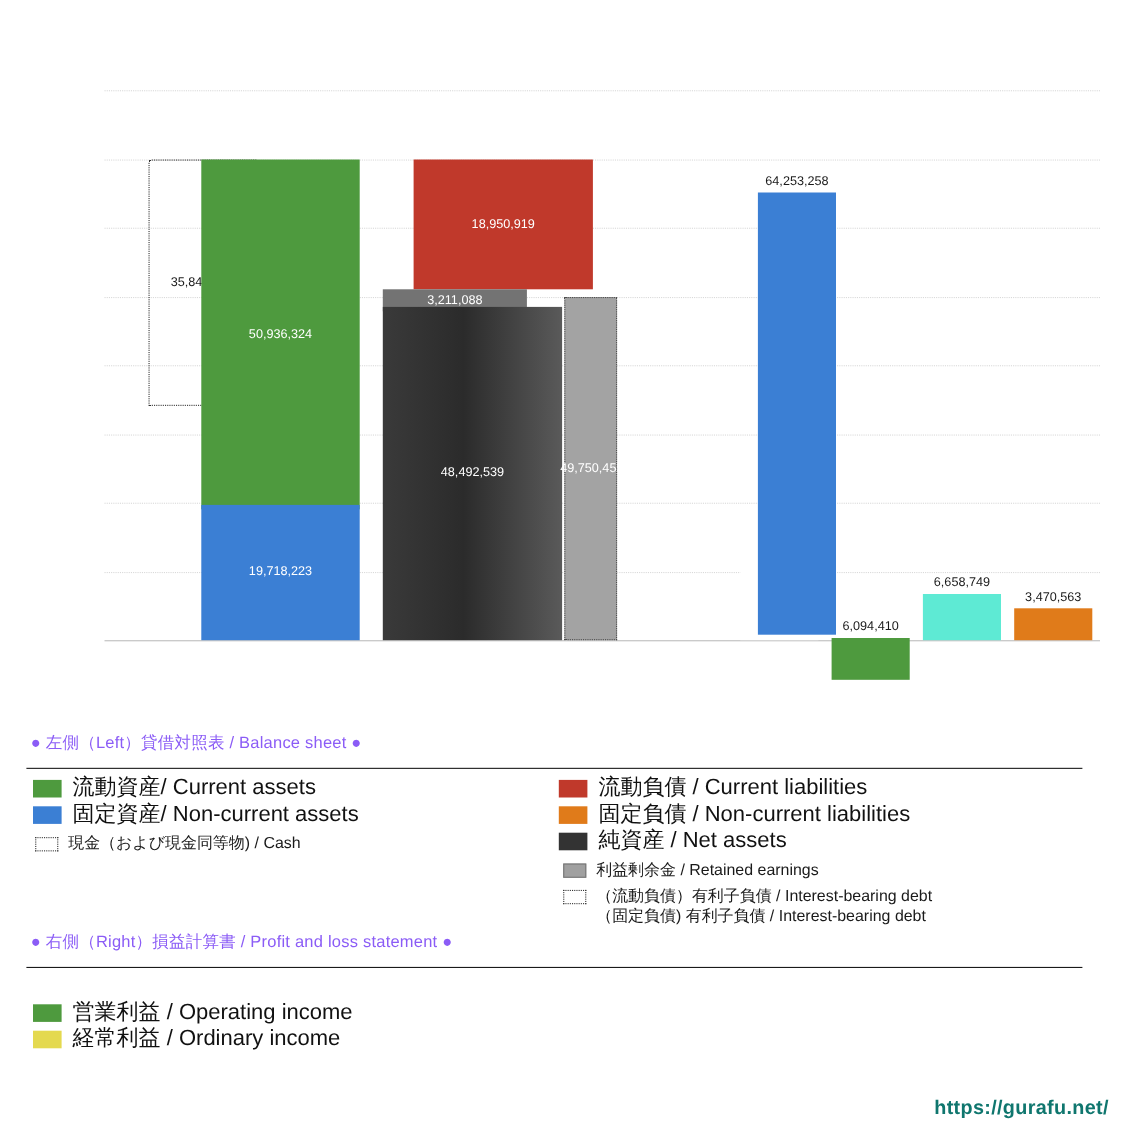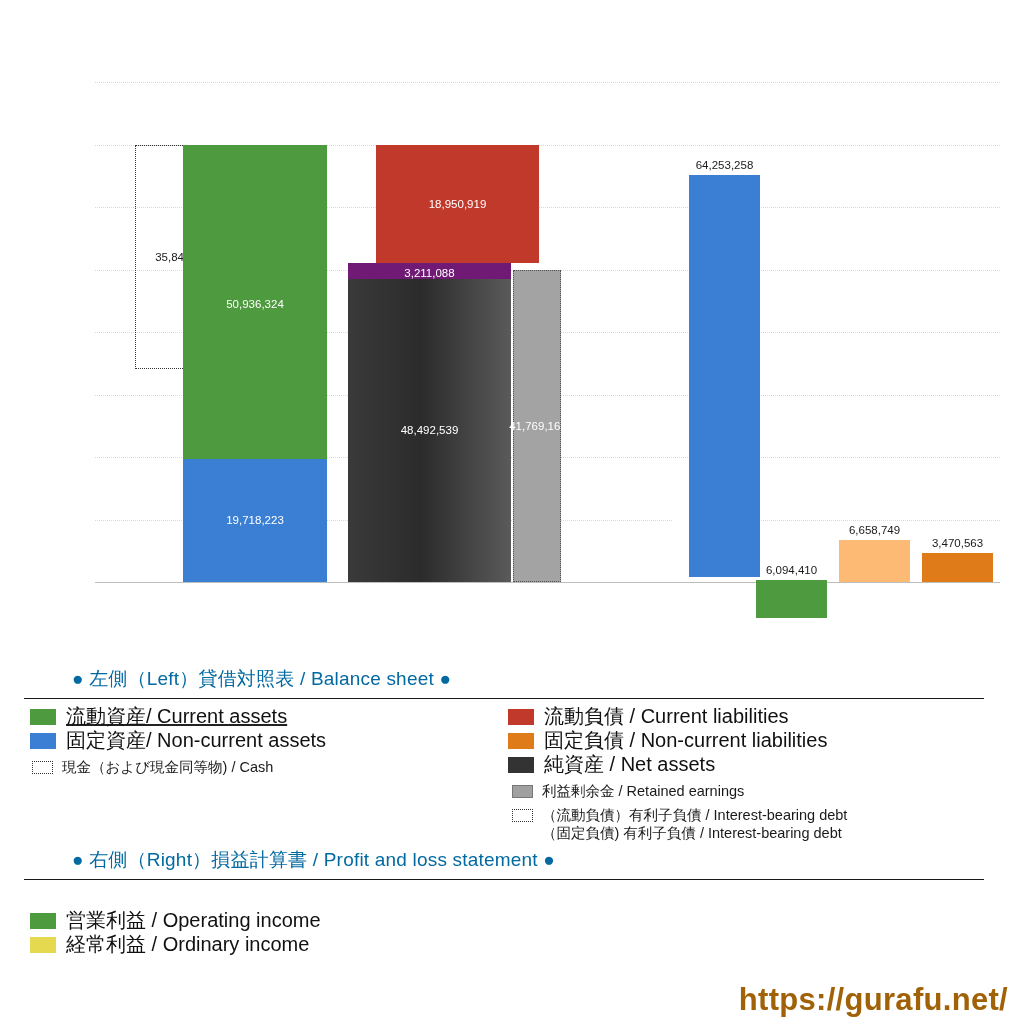--- a/index.html
+++ b/index.html
@@ -76,25 +76,24 @@
   
   #legend {
     position: absolute;
     left: 0;
     top: 636px;
     width: 1024px;
     height: 388px;
   }
   .section-title {
     position: absolute;
-    font-size: 19px;
-    color: #0369a1;
+    font-size: 15px;
+    color: #8b5cf6;
     white-space: nowrap;
     letter-spacing: 0.2px;
-    margin-left: 44px;
   }
   .hr {
     position: absolute;
     height: 0;
     border-top: 1.5px solid #1a1a1a;
   }
   .lg-row {
     position: absolute;
     display: flex;
     align-items: center;
@@ -122,22 +121,22 @@
     line-height: 1.05;
   }
   .lg-label.sm {
     font-size: 14.5px;
     color: #1a1a1a;
   }
   .url {
     position: absolute;
     right: 16px;
     bottom: 6px;
-    font-size: 31px;
-    color: #a16207;
+    font-size: 18px;
+    color: #0f766e;
     font-weight: bold;
     letter-spacing: 0.3px;
   }
 </style>
 </head>
 <body>
 
 <div id="chart-area">
   <div class="plot">
 
@@ -176,55 +175,55 @@
     <div class="bar" style="left:88px; width:144px; top:62.5px; height:318.4px; background:#4e9a3e;">
       <span class="val">50,936,324</span>
     </div>
     <div class="bar" style="left:88px; width:144px; top:376.8px; height:123.2px; background:#3b7fd4;">
       <span class="val">19,718,223</span>
     </div>
 
     <div class="bar" style="left:253px; width:163px; top:62.5px; height:118.4px; background:#c0392b;margin-left:28px;">
       <span class="val">18,950,919</span>
     </div>
-    <div class="bar" style="left:253px; width:163px; top:180.9px; height:20.1px; background:#701a75;">
+    <div class="bar" style="left:253px; width:131px; top:180.9px; height:20.1px; background:#737373;">
       <span class="val">3,211,088</span>
     </div>
     <div class="bar" style="left:253px; width:163px; top:196.9px; height:303.1px; background:linear-gradient(to right,#3a3a3a 0%,#2b2b2b 45%,#5a5a5a 100%);">
       <span class="val">48,492,539</span>
     </div>
 
     <div class="bar greyoutline" style="left:418px; width:48px; top:188.0px; height:312.0px; background:#a3a3a3;">
-      <span class="val" style="left:-58px; width:164px; text-align:center;">41,769,160</span>
+      <span class="val" style="left:-58px; width:164px; text-align:center;">49,750,455</span>
     </div>
 
     <div class="bar" style="left:578px; width:71px; top:390.3px; height:109.7px; background:#ffffff;"></div>
 
     <div class="bar" style="left:578px; width:71px; top:93px; height:401.7px; background:#3b7fd4;margin-left:16px;">
       <span class="val outside">64,253,258</span>
     </div>
     <div class="bar" style="left:661px; width:71px; top:461.9px; height:38.1px; background:#4e9a3e;margin-top:36px;">
       <span class="val outside">6,094,410</span>
     </div>
-    <div class="bar" style="left:744px; width:71px; top:458.4px; height:41.6px; background:#fdba74;">
+    <div class="bar" style="left:744px; width:71px; top:458.4px; height:41.6px; background:#5eead4;">
       <span class="val outside">6,658,749</span>
     </div>
     <div class="bar" style="left:827px; width:71px; top:471.0px; height:29.0px; background:#e07b1a;">
       <span class="val outside">3,470,563</span>
     </div>
 
   </div>
 </div>
 
 <div id="legend">
 
   <div class="section-title" style="left:28px; top:30px;">● 左側（Left）貸借対照表 / Balance sheet ●</div>
   <div class="hr" style="left:24px; top:62px; width:960px;"></div>
 
-  <div class="lg-row" style="left:30px; top:70px;text-decoration:underline;">
+  <div class="lg-row" style="left:30px; top:70px;">
     <span class="swatch" style="background:#4e9a3e;"></span>
     <span class="lg-label">流動資産/ Current assets</span>
   </div>
   <div class="lg-row" style="left:30px; top:94px;">
     <span class="swatch" style="background:#3b7fd4;"></span>
     <span class="lg-label">固定資産/ Non-current assets</span>
   </div>
   <div class="lg-row" style="left:32px; top:124px;text-align:right;">
     <span class="swatch small dot"></span>
     <span class="lg-label sm">現金（および現金同等物) / Cash</span>

